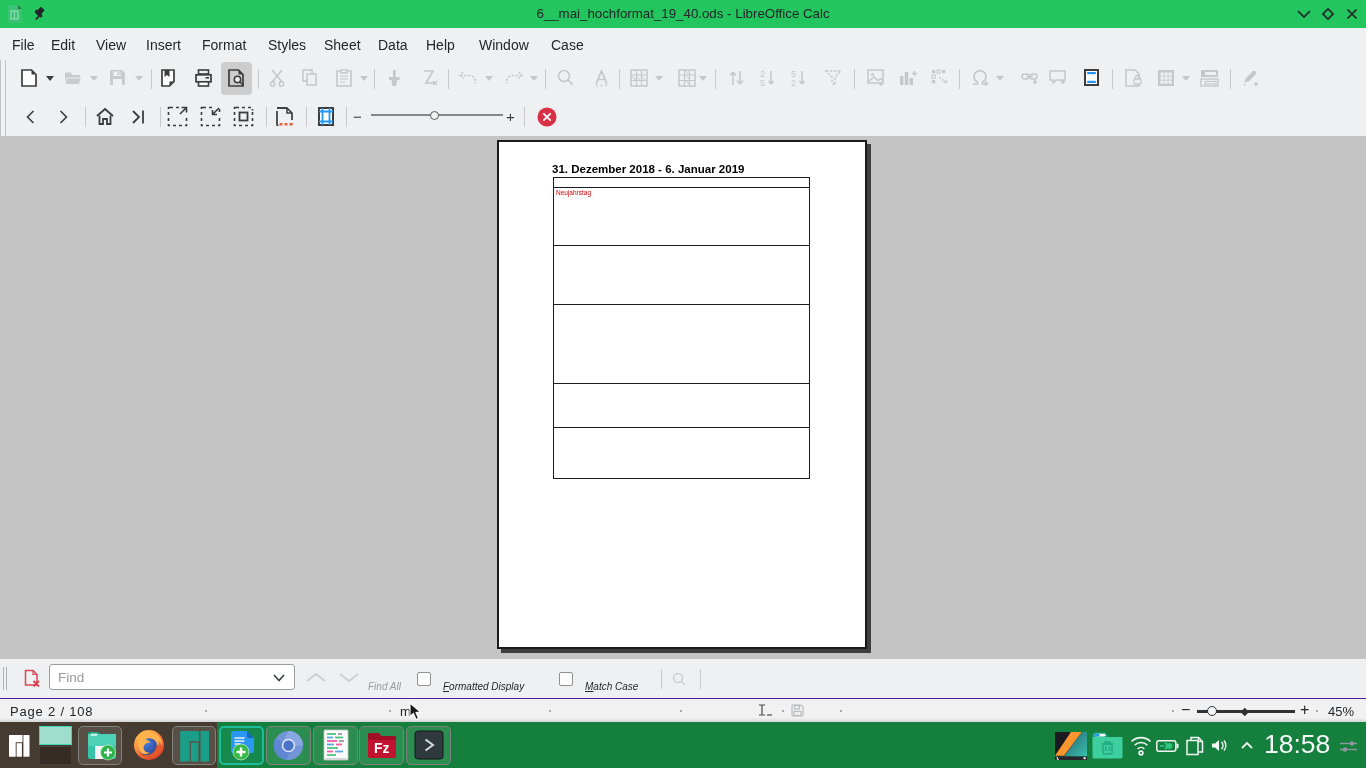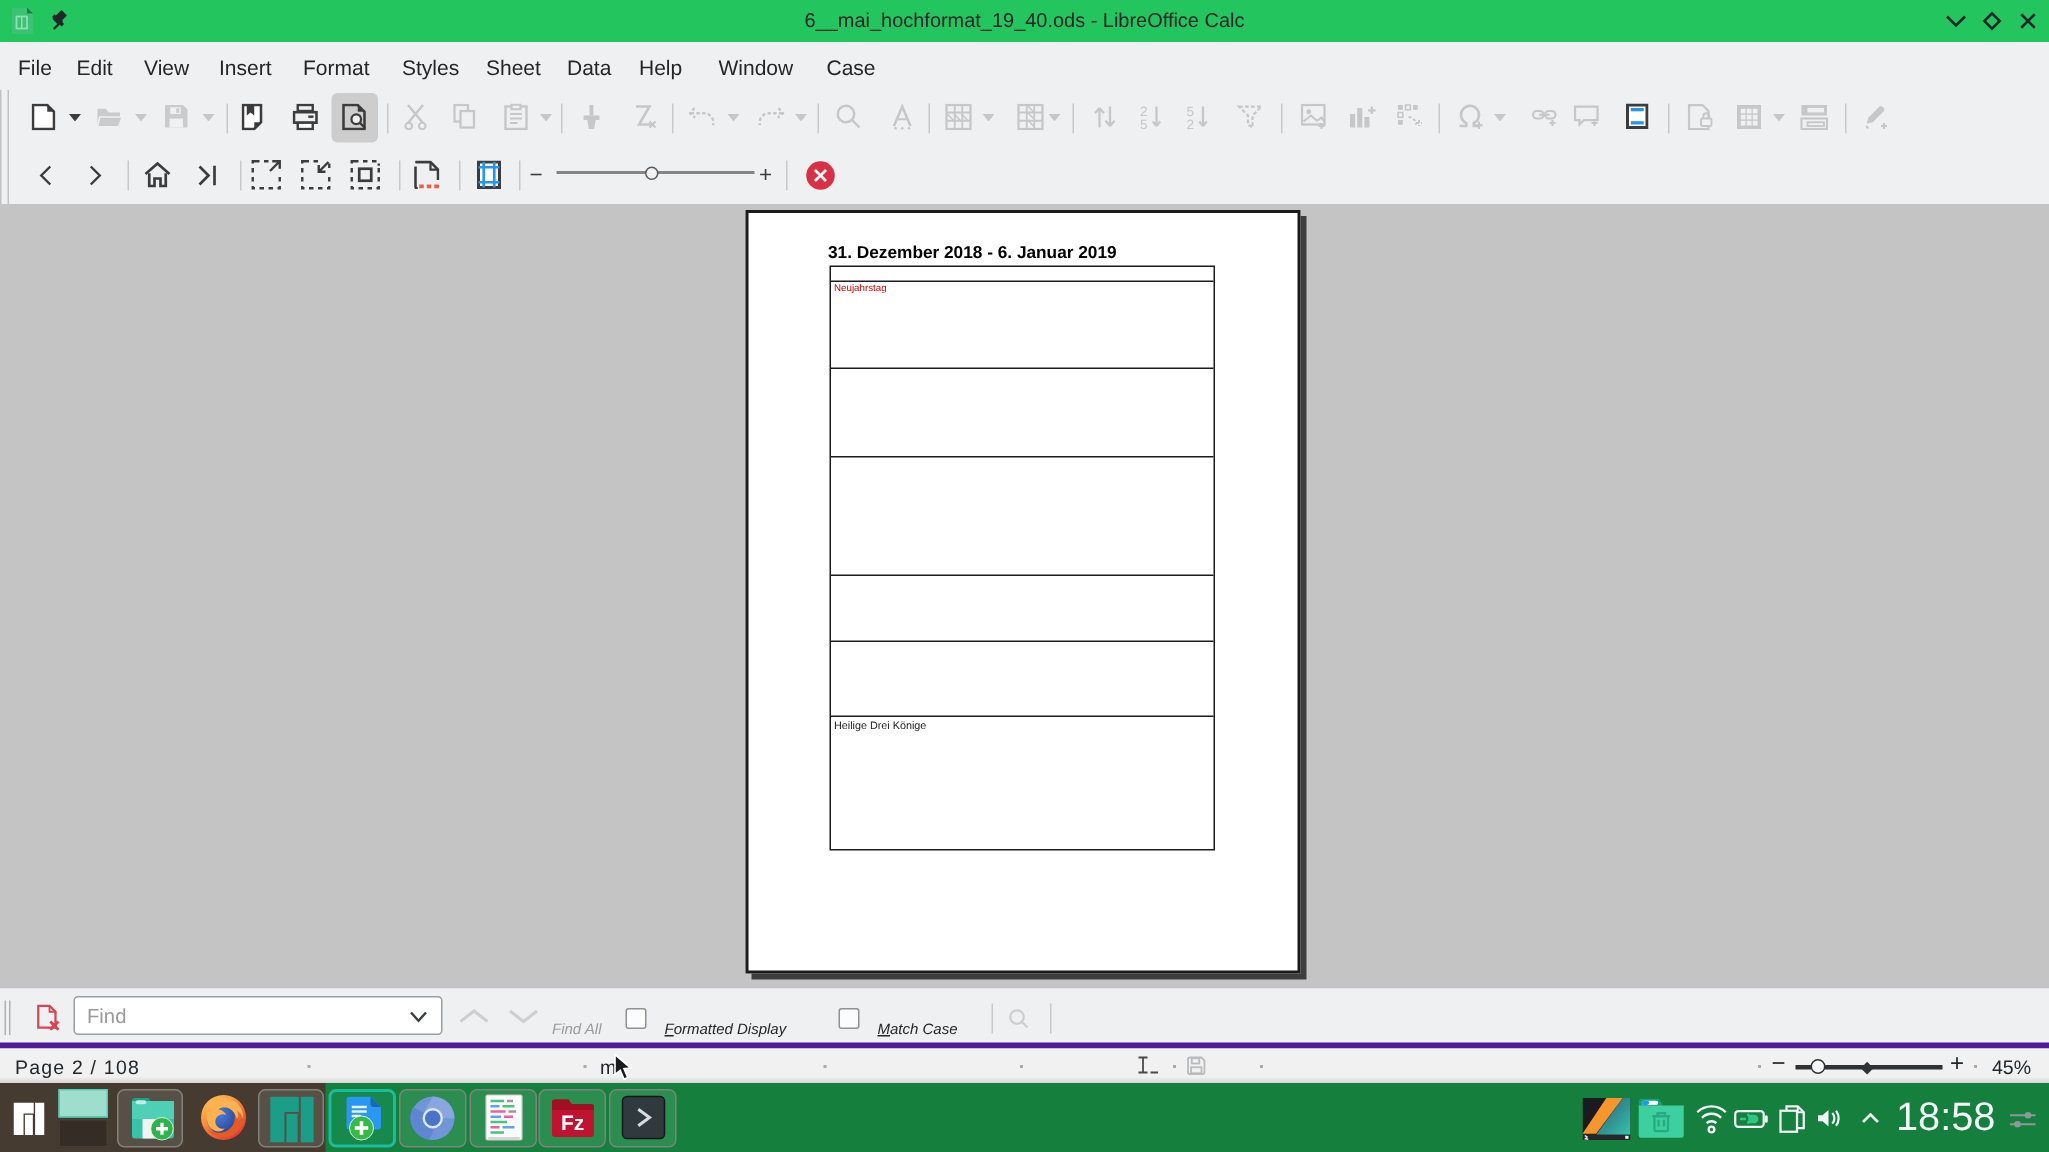--- a/index.html
+++ b/index.html
@@ -11,21 +11,21 @@
 #toolbar1 { position:absolute; left:0; top:60px; width:1366px; height:38px; background:#eff0f1; }
 #toolbar2 { position:absolute; left:0; top:98px; width:1366px; height:38px; background:#eff0f1; }
 .ts { position:absolute; top:9px; width:1px; height:20px; background:#c6cacc; }
 #content { position:absolute; left:0; top:136px; width:1366px; height:523px; background:#c4c4c4; }
 #page { position:absolute; left:497px; top:4px; width:370px; height:509px; background:#fff; border:2px solid #1b1b1b; box-shadow:4px 4px 0 #3e3e3e; }
 #ptitle { position:absolute; left:53px; top:21px; font-size:11.5px; font-weight:bold; color:#000; }
 #ptable { position:absolute; left:54px; top:35px; width:257px; border:1px solid #1c1c1c; }
 .prow { border-bottom:1px solid #1c1c1c; }
 .prow:last-child { border-bottom:none; }
 .ptext { font-size:6.5px; padding:1.5px 0 0 2px; }
-#findbar { position:absolute; left:0; top:659px; width:1366px; height:40px; background:#eff0f1; border-bottom:4px solid #4c1d95; }
+#findbar { position:absolute; left:0; top:659px; width:1366px; height:40px; background:#eff0f1; border-bottom:1px solid #4c1d95; }
 #statusbar { position:absolute; left:0; top:699px; width:1366px; height:23px; background:linear-gradient(#f1f1f1 0 82%, #d5d5d5); font-size:13px; color:#232629; }
 .sdot { position:absolute; top:11px; width:2px; height:2px; background:#aaaaaa; }
 #taskbar { position:absolute; left:0; top:722px; width:1366px; height:46px; background:#15803d; }
 #taskbrown { position:absolute; left:0; top:0; width:217px; height:46px; background:#463b31; }
 .tbtn { position:absolute; top:4px; width:45px; height:39px; border:1px solid #81827b; border-radius:5px; background:rgba(255,255,255,0.10); }
 .cb { position:absolute; top:13px; width:14px; height:14px; background:#fcfcfc; border:1px solid #8e9295; border-radius:2px; }
 .fblabel { position:absolute; top:22px; font-size:10px; color:#232629;font-style:italic; }
 </style>
 </head>
 <body>
@@ -379,23 +379,20 @@
     <div id="ptitle">31. Dezember 2018 - 6. Januar 2019</div>
     <div id="ptable">
       <div class="prow" style="height:9.5px"></div>
       <div class="prow" style="height:58px">
           <div class="ptext" style="color:#d10000">Neujahrstag</div>
         </div>
       <div class="prow" style="height:59.5px"></div>
       <div class="prow" style="height:78.5px"></div>
       <div class="prow" style="height:44.5px"></div>
       <div class="prow" style="height:49.5px"></div>
-      <div class="prow" style="height:88.5px">
-          <div class="ptext" style="color:#1a1a1a;font-size:7.2px">Heilige Drei Könige</div>
-        </div>
     </div>
   </div>
 </div>
 
 <div id="findbar">
   <div class="abs" style="left:3px;top:8px;width:1px;height:23px;background:#aeb2b4"></div>
   <div class="abs" style="left:6px;top:8px;width:1px;height:23px;background:#aeb2b4"></div>
   <svg class="abs" style="left:24px;top:10px" width="17" height="18" viewBox="0 0 17 18">
     <path d="M1.5 1.5 h7.5 l4 4 v10.5 h-11.5 z" fill="none" stroke="#da4453" stroke-width="1.5"></path>
     <path d="M9 1.5 v4 h4" fill="none" stroke="#da4453" stroke-width="1.2"></path>

